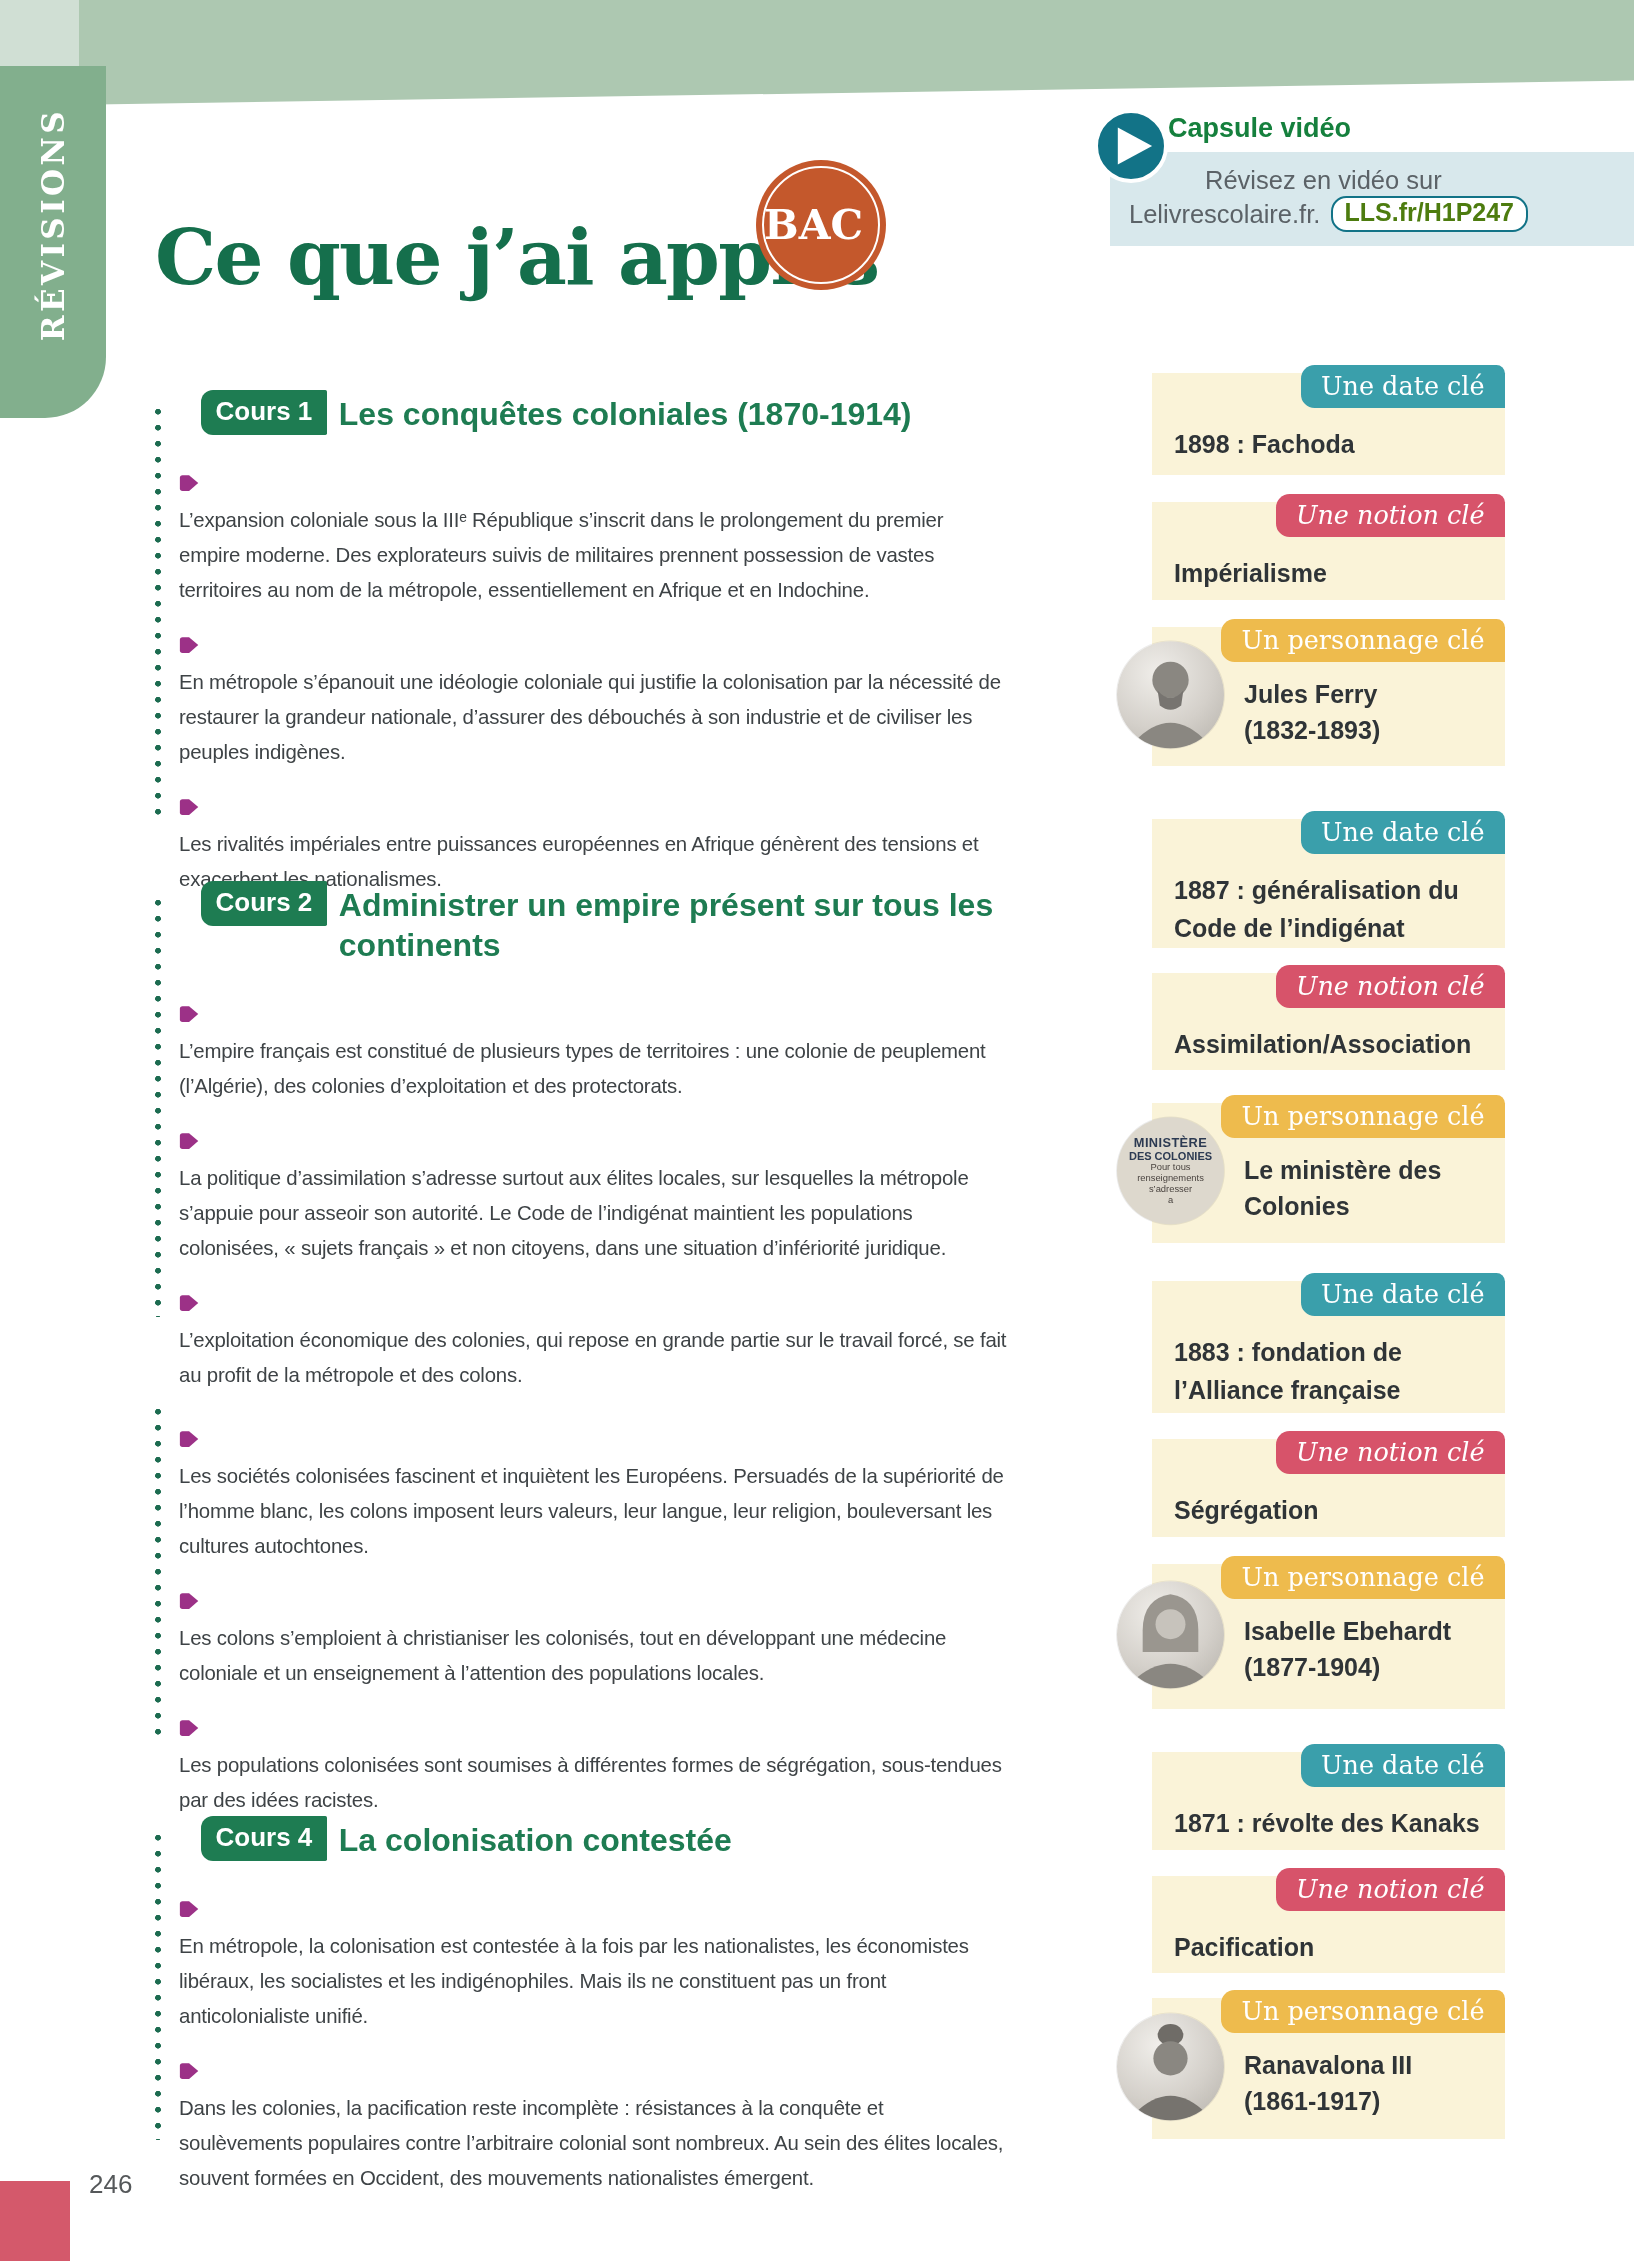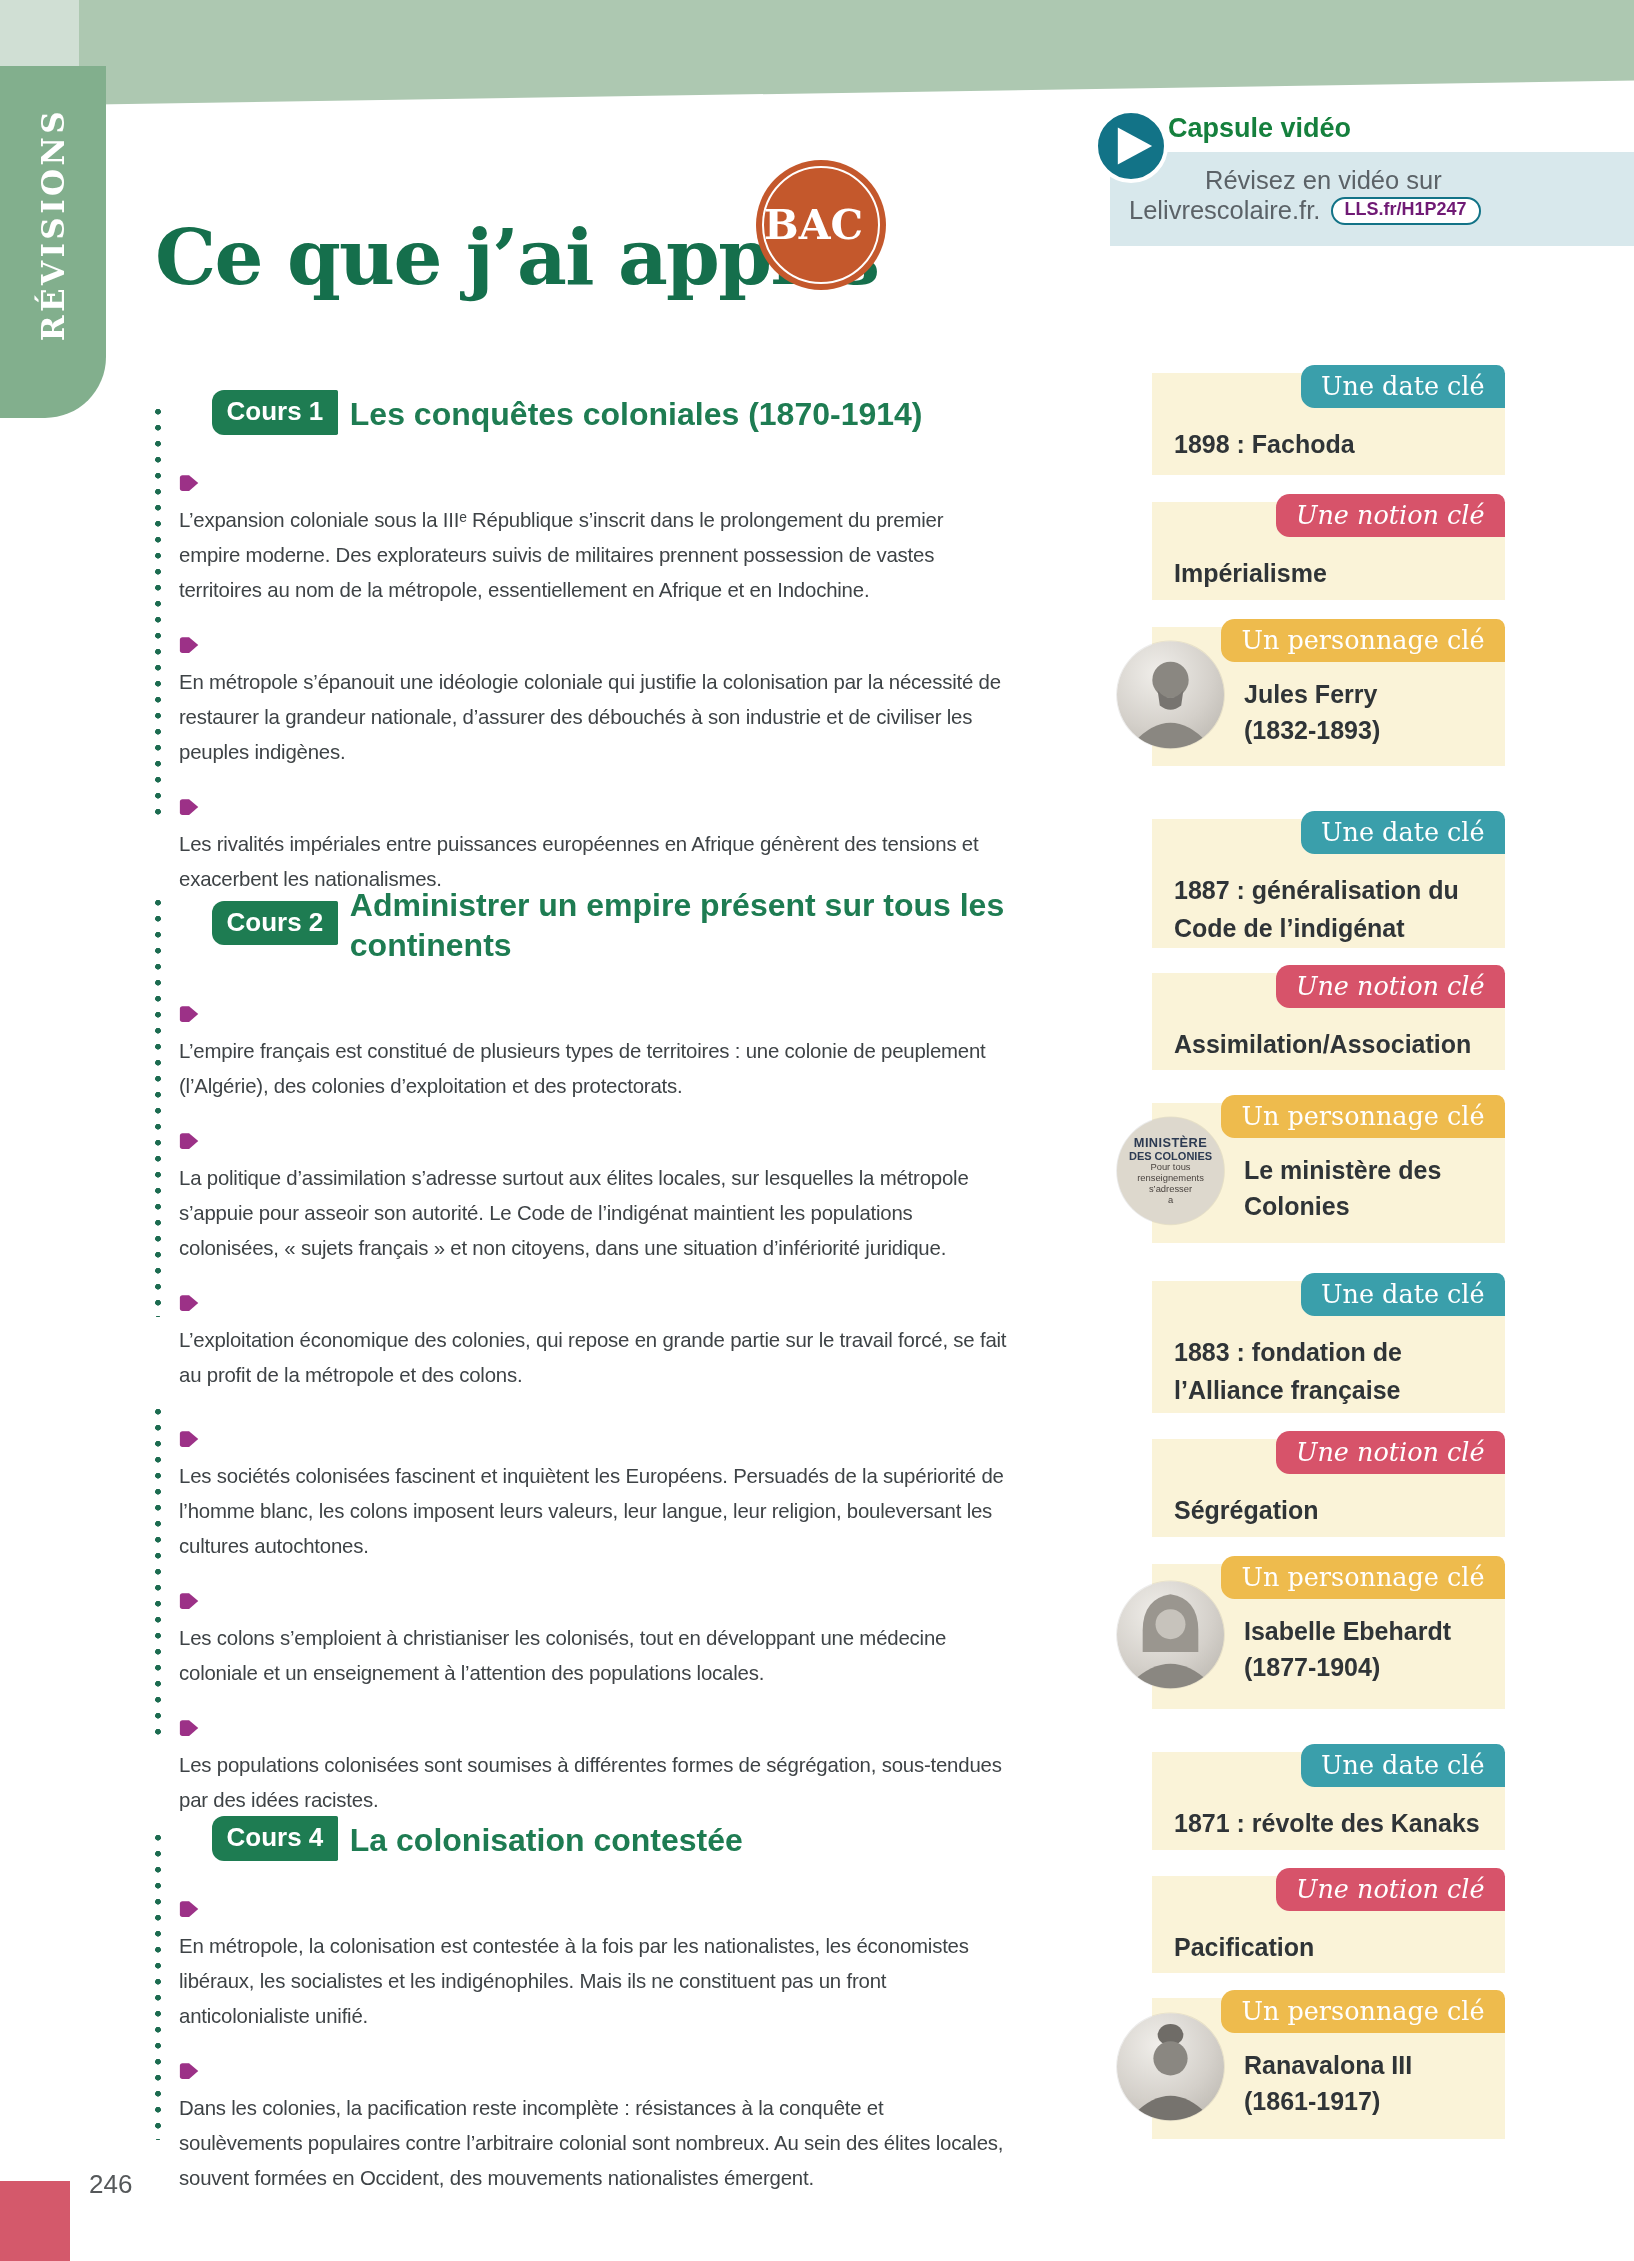--- a/index.html
+++ b/index.html
@@ -56,39 +56,39 @@
   }
   .video-line1{
     margin:13.6px 0 1.7px 95px;font-size:25.5px;color:#5b6267;
   }
   .video-line2{
     margin:0 0 0 19px;display:flex;align-items:center;gap:10.2px;
     font-size:25.5px;color:#5b6267;
   }
   .video-link{
     display:inline-block;background:#ffffff;border:2.6px solid #127387;
-    border-radius:15.3px;padding:0px 12px 2.6px;color:#701a75;
-    font-size:18px;font-weight:bold;
+    border-radius:15.3px;padding:0px 12px 2.6px;color:#4d7c0f;
+    font-size:25px;font-weight:bold;
   }
   .play-btn{
     position:absolute;left:1094px;top:109px;width:66px;height:66px;
     background:#127387;border:4.3px solid #ffffff;border-radius:50%;z-index:6;
   }
   .play-btn .tri{
     position:absolute;inset:0;
     clip-path:polygon(30% 22%,82% 50%,30% 78%);background:#ffffff;
   }
   
   .course{position:absolute;left:155px;width:979px;z-index:2;}
   .rail{
     position:absolute;left:0;top:13.6px;bottom:0;width:6px;
     background-image:radial-gradient(circle at 3px 7.7px,#1c6b50 2.6px,rgba(0,0,0,0) 3.2px);
     background-size:6px 16px;background-repeat:repeat-y;
   }
-  .course-head{display:flex;align-items:center;margin-left:13px;padding-left:44px;}
+  .course-head{display:flex;align-items:flex-start;margin-left:2px;padding-left:44px;}
   .course-tag{
     flex:0 0 auto;background:#1e7c52;color:#ffffff;font-weight:bold;
     font-size:26px;padding:6px 14.5px 7.7px;border-radius:12px 1.7px 1.7px 12px;
   }
   .course-title{
     margin:0 0 0 12px;padding-top:4.3px;font-size:32px;font-weight:bold;
     color:#1e7c52;line-height:1.25;max-width:664px;
   }
   .bullets{margin:31px 0 0 24px;}
   .bullet{

